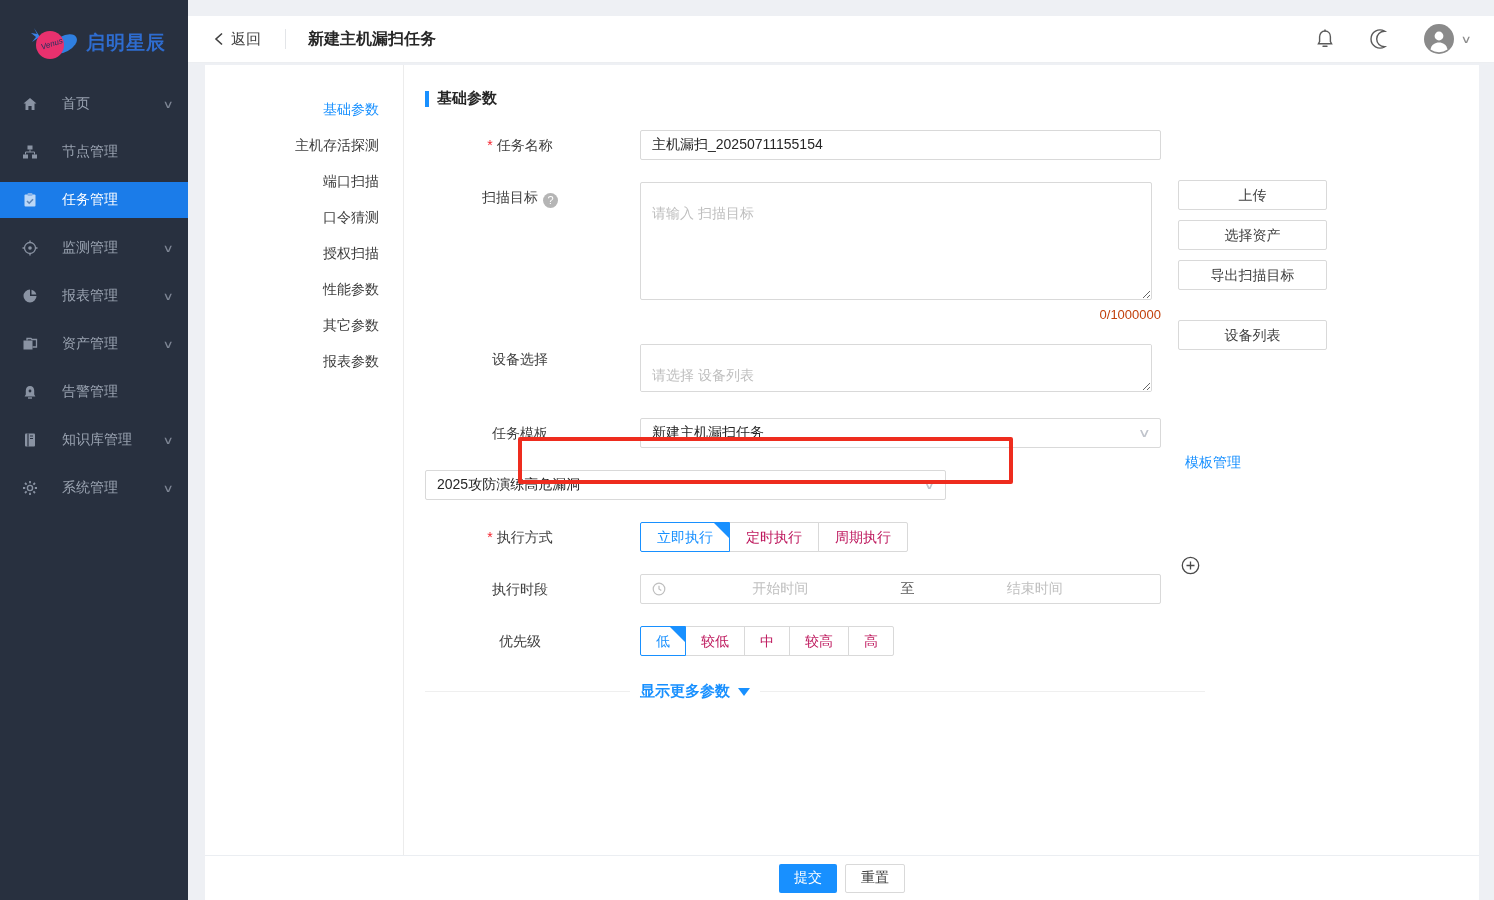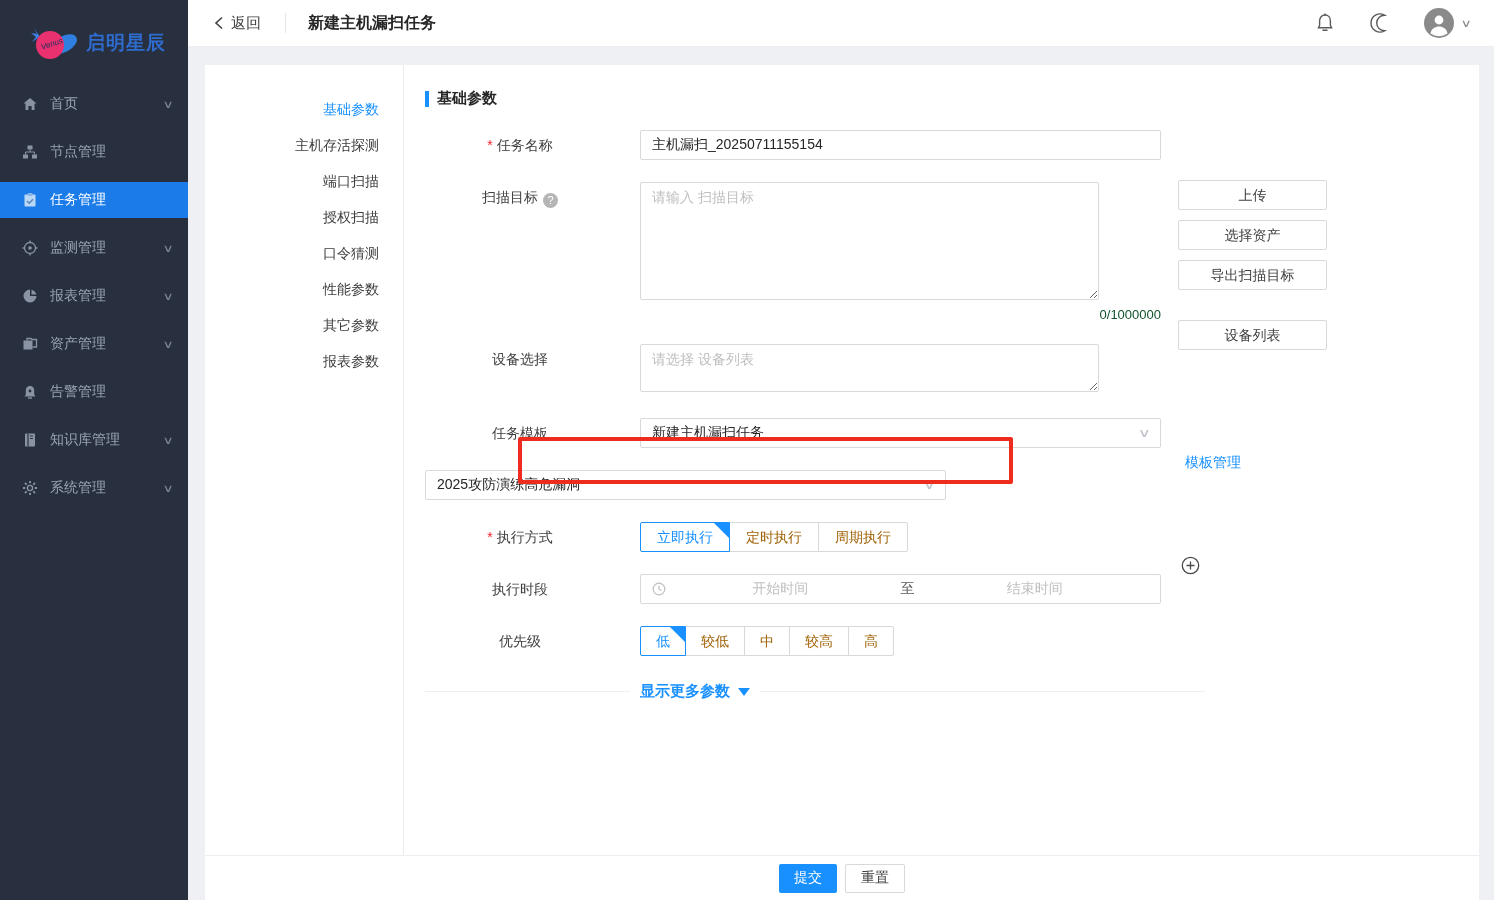--- a/index.html
+++ b/index.html
@@ -7,29 +7,29 @@
     font-family:"Liberation Sans","DejaVu Sans",sans-serif; background:#eef0f4; }
 
   
   .sidebar { position:absolute; left:0; top:0; width:188px; height:900px;
     background:#28303f; z-index:5; }
   .logo { height:86px; display:flex; align-items:center; padding-left:28px; }
   .logo-mark { position:relative; width:52px; height:46px; flex:0 0 auto; }
   .logo-text { color:#2e6cd0; font-size:19px; font-weight:bold; letter-spacing:1px; margin-left:6px; }
   .menu { list-style:none; }
   .menu-item { position:relative; height:36px; margin-bottom:12px; display:flex;
-    align-items:center; padding:0 16px 0 22px; color:#9aa3b1; font-size:14px; cursor:pointer; }
+    align-items:center; padding:0 16px 0 22px; color:#9aa3b1; font-size:14px; cursor:pointer;gap:12px; }
   .menu-item .mi-icon { width:16px; height:16px; margin-right:12px; color:#8a93a3; flex:0 0 auto; }
   .menu-item .mi-label { flex:1; }
   .menu-item .mi-chev { color:#7d8594; font-size:11px; transform:scaleX(1.4); }
   .menu-item.active { background:#1b7ce9; color:#ffffff; }
   .menu-item.active .mi-icon { color:#bcd8f7; }
 
   
-  .topbar { position:absolute; left:188px; top:0; width:1306px; height:47px;
+  .topbar { position:absolute; left:188px; top:16px; width:1306px; height:47px;
     background:#ffffff; border-bottom:1px solid #eceef1; display:flex; align-items:center; z-index:4; }
   .back { display:flex; align-items:center; margin-left:26px; cursor:pointer;
     color:#404040; font-size:15px; }
   .back-chev { margin-right:7px; display:inline-flex; }
   .tb-divider { width:1px; height:20px; background:#e3e5e8; margin:0 22px 0 24px; }
   .page-title { font-size:16px; font-weight:bold; color:#262626; }
   .tb-right { margin-left:auto; display:flex; align-items:center; margin-right:24px; }
   .tb-icon { width:22px; height:22px; color:#5a5a5a; cursor:pointer; }
   .tb-icon.moon { margin-left:34px; }
   .avatar-wrap { display:flex; align-items:center; margin-left:32px; cursor:pointer; }
@@ -53,41 +53,41 @@
 
   .form-row { display:flex; margin-bottom:22px; }
   .form-label { width:215px; padding-right:25px; text-align:center; font-size:14px;
     color:#404040; line-height:30px; white-space:nowrap; }
   .required::before { content:"*"; color:#f5222d; margin-right:4px; font-size:14px; }
   .form-control { width:521px; position:relative; }
 
   .text-input { width:521px; height:30px; border:1px solid #d9d9d9; border-radius:2px;
     padding:0 11px; font-size:14px; color:#262626; outline:none;
     font-family:"Liberation Sans","DejaVu Sans",sans-serif; }
-  textarea.ta { width:459px; border:1px solid #d9d9d9; border-radius:2px;
-    padding:6px 11px; font-size:14px; color:#262626; outline:none; resize:both;
+  textarea.ta { width:512px; border:1px solid #d9d9d9; border-radius:2px;
+    padding:22px 11px; font-size:14px; color:#262626; outline:none; resize:both;
     font-family:"Liberation Sans","DejaVu Sans",sans-serif; }
   textarea.ta::placeholder, .text-input::placeholder { color:#bfbfbf; }
   .ta-big { height:118px; }
   .ta-small { height:48px; }
-  .counter { width:521px; text-align:right; font-size:13px; color:#14532d; margin-top:3px; }
+  .counter { width:521px; text-align:right; font-size:13px; color:#c2410c; margin-top:3px; }
   .row-tight { }
 
   .select-box { width:521px; height:30px; border:1px solid #d9d9d9; border-radius:2px;
     display:flex; align-items:center; padding:0 30px 0 11px; font-size:14px; color:#262626;
     cursor:pointer; position:relative; background:#fff; }
   .select-chev { position:absolute; right:11px; color:#c0c4cc; font-size:12px; transform:scaleX(1.5); }
 
   .help-icon { display:inline-flex; width:15px; height:15px; border-radius:50%;
     background:#b5b5b5; color:#ffffff; font-size:11px; align-items:center; justify-content:center;
     vertical-align:-2px; margin-left:5px; cursor:pointer; }
 
   .seg-group { display:flex; }
   .seg { position:relative; height:30px; line-height:28px; padding:0 16px; background:#fff;
-    border:1px solid #d9d9d9; font-size:14px; color:#a16207; cursor:pointer; margin-left:-1px;
+    border:1px solid #d9d9d9; font-size:14px; color:#be185d; cursor:pointer; margin-left:-1px;
     text-align:center; overflow:hidden; }
   .seg:first-child { margin-left:0; border-radius:2px 0 0 2px; }
   .seg:last-child { border-radius:0 2px 2px 0; }
   .seg.pri { padding:0 15px; }
   .seg.selected { border-color:#1890ff; color:#1890ff; z-index:1; }
   .seg.selected::before { content:""; position:absolute; top:0; right:0;
     border-top:15px solid #1890ff; border-left:15px solid transparent; }
   .seg.selected::after { content:"✓"; position:absolute; top:-8px; right:0px;
     color:#ffffff; font-size:9px; line-height:normal; }
 
@@ -276,22 +276,22 @@
     </span>
   </div>
 </header>
 
 <main class="panel">
 
   <nav class="anchor-nav">
     <div class="anchor-item active">基础参数</div>
     <div class="anchor-item">主机存活探测</div>
     <div class="anchor-item">端口扫描</div>
+    <div class="anchor-item">口令猜测</div>
     <div class="anchor-item">授权扫描</div>
-    <div class="anchor-item">口令猜测</div>
     <div class="anchor-item">性能参数</div>
     <div class="anchor-item">其它参数</div>
     <div class="anchor-item">报表参数</div>
   </nav>
 
   <section class="form-area">
     <div class="section-header">
       <span class="section-bar"></span>
       <span class="section-title">基础参数</span>
     </div>

